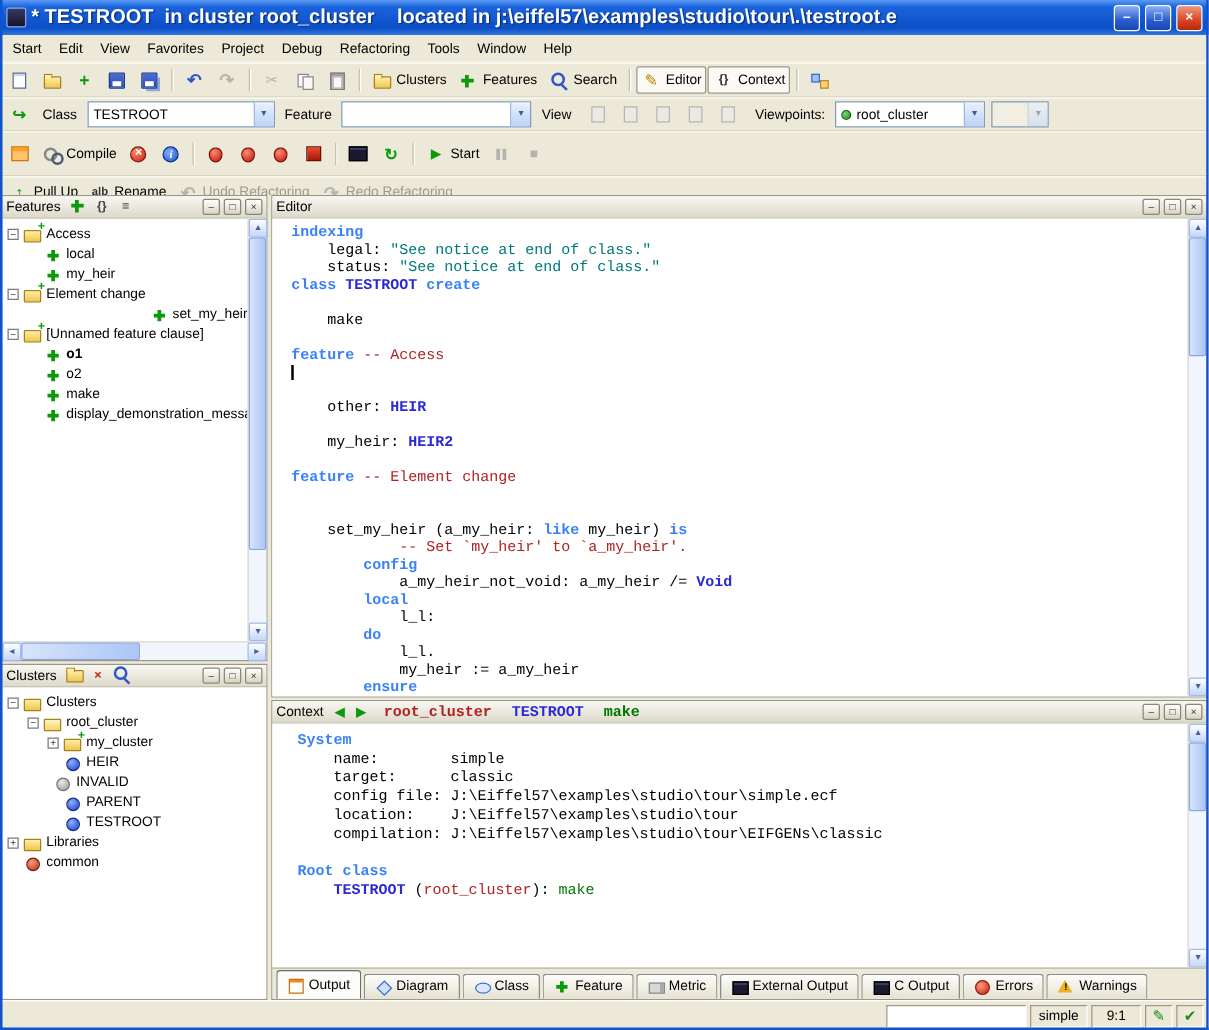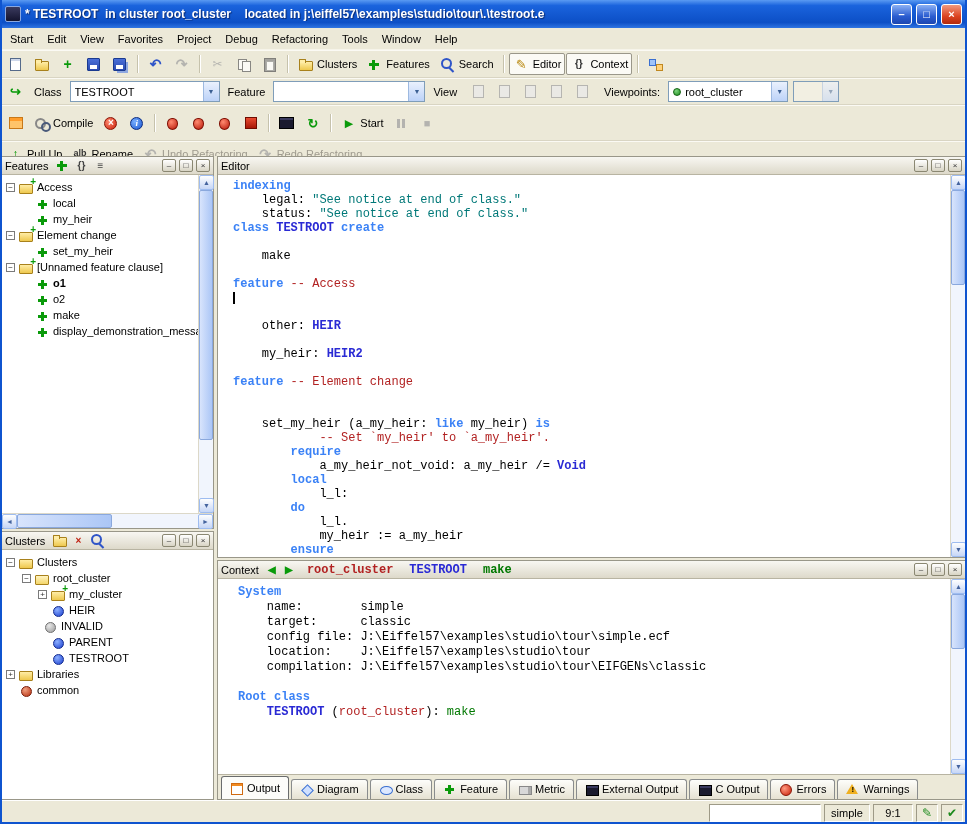--- a/index.html
+++ b/index.html
@@ -3,21 +3,21 @@
 <meta charset="utf-8">
 <style>
   *{box-sizing:border-box;margin:0;padding:0}
   html,body{width:967px;height:824px;overflow:hidden}
   body{font-family:"Liberation Sans",sans-serif;font-size:11px;background:#ece9d8;position:relative;color:#000}
   .frame{position:absolute;inset:0;border:2px solid #0f54cf;border-top:none;pointer-events:none;z-index:60}
 
   
   .titlebar{height:28px;background:linear-gradient(180deg,#5a9af2 0%,#1a63dd 20%,#0c4fc6 80%,#2f74e2 100%);display:flex;align-items:center;padding:0 5px;gap:4px}
   .app-icon{width:16px;height:16px;background:linear-gradient(#3a3a5e,#14142e);border:1px solid #8aa8e0;border-radius:2px}
-  .title-text{color:#fff;font-weight:bold;font-size:12px;white-space:pre;overflow:hidden;text-overflow:ellipsis;flex:1;text-shadow:1px 1px 1px #0a2a70}
+  .title-text{color:#fff;font-weight:bold;font-size:16px;white-space:pre;overflow:hidden;text-overflow:ellipsis;flex:1;text-shadow:1px 1px 1px #0a2a70}
   .tb-btn{width:21px;height:21px;border-radius:3px;border:1px solid #fff;color:#fff;font-size:11px;line-height:18px;text-align:center;font-weight:bold}
   .tb-btn.minb,.tb-btn.maxb{background:linear-gradient(180deg,#8ab0f4,#2a5cd0 60%,#1c46b0)}
   .tb-btn.closeb{background:linear-gradient(180deg,#f0997e,#dc4321 60%,#b22a0c)}
 
   
   .menubar{height:22px;display:flex;align-items:center;padding-left:3px;background:#ece9d8;border-bottom:1px solid #f6f4ea}
   .menu-item{padding:3px 7px}
   .toolbar{display:flex;align-items:center;padding:0 3px;background:#ece9d8;border-top:1px solid #fbfaf4;border-bottom:1px solid #d9d5c3;gap:1px}
   .tb1{height:28px}.tb2{height:27px}.tb3{height:36px}.tb4{height:25px}
   .sep{width:1px;height:18px;background:#c6c2ac;box-shadow:1px 0 0 #fff;margin:0 4px;flex:0 0 1px}
@@ -393,21 +393,21 @@
             <div class="trow" style="padding-left: 20px;">
               <span class="expander none"></span>
               <span class="ticon feature"></span>
               <span class="tlabel">my_heir</span>
             </div>
             <div class="trow" style="padding-left: 4px;">
               <span class="expander">−</span>
               <span class="ticon folder-feature"></span>
               <span class="tlabel">Element change</span>
             </div>
-            <div class="trow" style="padding-left: 20px;">
+            <div class="trow" style="padding-left: 20px; justify-content: flex-end;">
               <span class="expander none"></span>
               <span class="ticon feature"></span>
               <span class="tlabel">set_my_heir</span>
             </div>
             <div class="trow" style="padding-left: 4px;">
               <span class="expander">−</span>
               <span class="ticon folder-feature"></span>
               <span class="tlabel">[Unnamed feature clause]</span>
             </div>
             <div class="trow" style="padding-left: 20px; font-weight: bold;">
@@ -534,21 +534,21 @@
             <div class="code-line">&nbsp;</div>
             <div class="code-line"><span class="s-p">    other: </span><span class="s-cls">HEIR</span></div>
             <div class="code-line">&nbsp;</div>
             <div class="code-line"><span class="s-p">    my_heir: </span><span class="s-cls">HEIR2</span></div>
             <div class="code-line">&nbsp;</div>
             <div class="code-line"><span class="s-kw">feature </span><span class="s-cmt">-- Element change</span></div>
             <div class="code-line">&nbsp;</div>
             <div class="code-line">&nbsp;</div>
             <div class="code-line"><span class="s-p">    set_my_heir (a_my_heir: </span><span class="s-kw">like</span><span class="s-p"> my_heir) </span><span class="s-kw">is</span></div>
             <div class="code-line"><span class="s-cmt">            -- Set `my_heir' to `a_my_heir'.</span></div>
-            <div class="code-line"><span class="s-kw">        require</span></div>
+            <div class="code-line"><span class="s-kw">        config</span></div>
             <div class="code-line"><span class="s-p">            a_my_heir_not_void: a_my_heir /= </span><span class="s-cls">Void</span></div>
             <div class="code-line"><span class="s-kw">        local</span></div>
             <div class="code-line"><span class="s-p">            l_l:</span></div>
             <div class="code-line"><span class="s-kw">        do</span></div>
             <div class="code-line"><span class="s-p">            l_l.</span></div>
             <div class="code-line"><span class="s-p">            my_heir := a_my_heir</span></div>
             <div class="code-line"><span class="s-kw">        ensure</span></div>
           </div>
         <div class="vscroll">
           <span class="sbtn">▲</span>

